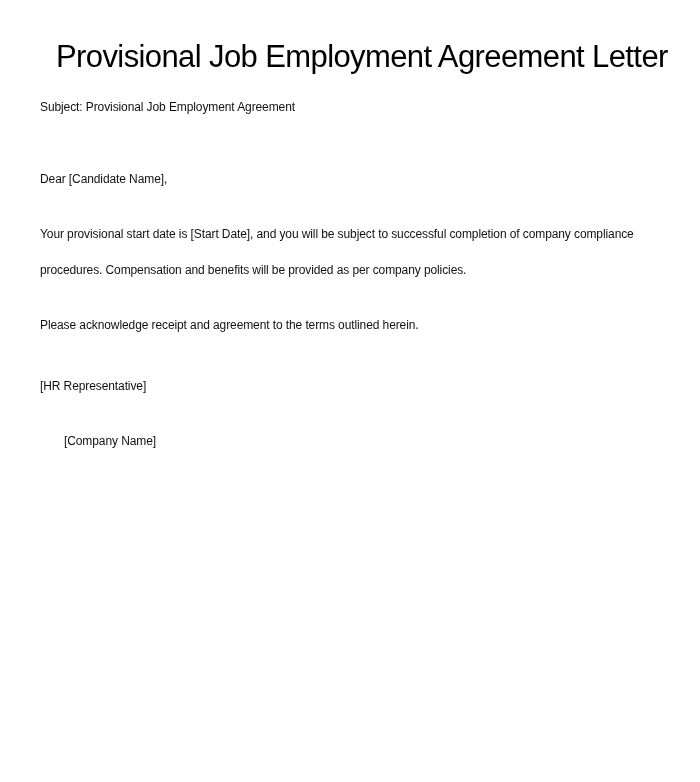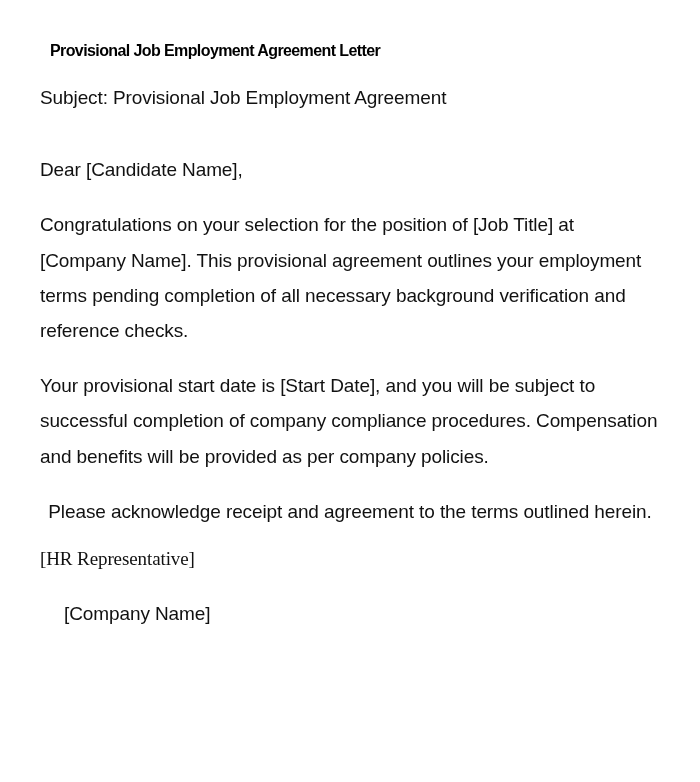--- a/index.html
+++ b/index.html
@@ -15,50 +15,49 @@
       color: #111111;
     }
     .doc {
       position: absolute;
       left: 40px;
       top: 24px;
       width: 620px;
     }
     .title {
       font-family: "Liberation Sans", sans-serif;
-      font-weight: bold;
-      font-size: 16px;
+      font-weight: normal;
+      font-size: 31px;
       letter-spacing: -0.6px;
       color: #000000;
-      margin: 10px;
+      margin: 16px;
       line-height: 34px;
       white-space: nowrap;
     }
     .para {
       font-family: "Liberation Sans", sans-serif;
-      font-size: 19px;
+      font-size: 12px;
       line-height: 35.2px;
       color: #111111;
       margin: 0;
       letter-spacing: -0.1px;
     }
     .subject { margin-top: 12px; }
     .greeting { margin-top: 37px; }
     .body1 { margin-top: 20px; }
     .body2 { margin-top: 20px; }
-    .body3 { margin-top: 20px; text-align: center; }
+    .body3 { margin-top: 20px; }
     .closing { margin-top: 20px; }
-    .sig1 { margin-top: 12px; font-family: Liberation Serif, serif; }
+    .sig1 { margin-top: 26px; }
     .sig2 { margin-top: 20px; margin-left: 24px; }
   </style>
 </head>
 <body>
 
 <div class="doc">
   <h1 class="title">Provisional Job Employment Agreement Letter</h1>
   <p class="para subject">Subject: Provisional Job Employment Agreement</p>
   <p class="para greeting">Dear [Candidate Name],</p>
-  <p class="para body1">Congratulations on your selection for the position of [Job Title] at [Company Name]. This provisional agreement outlines your employment terms pending completion of all necessary background verification and reference checks.</p>
   <p class="para body2">Your provisional start date is [Start Date], and you will be subject to successful completion of company compliance procedures. Compensation and benefits will be provided as per company policies.</p>
   <p class="para body3">Please acknowledge receipt and agreement to the terms outlined herein.</p>
   <p class="para sig1">[HR Representative]</p>
   <p class="para sig2">[Company Name]</p>
 </div>
 
 </body></html>

